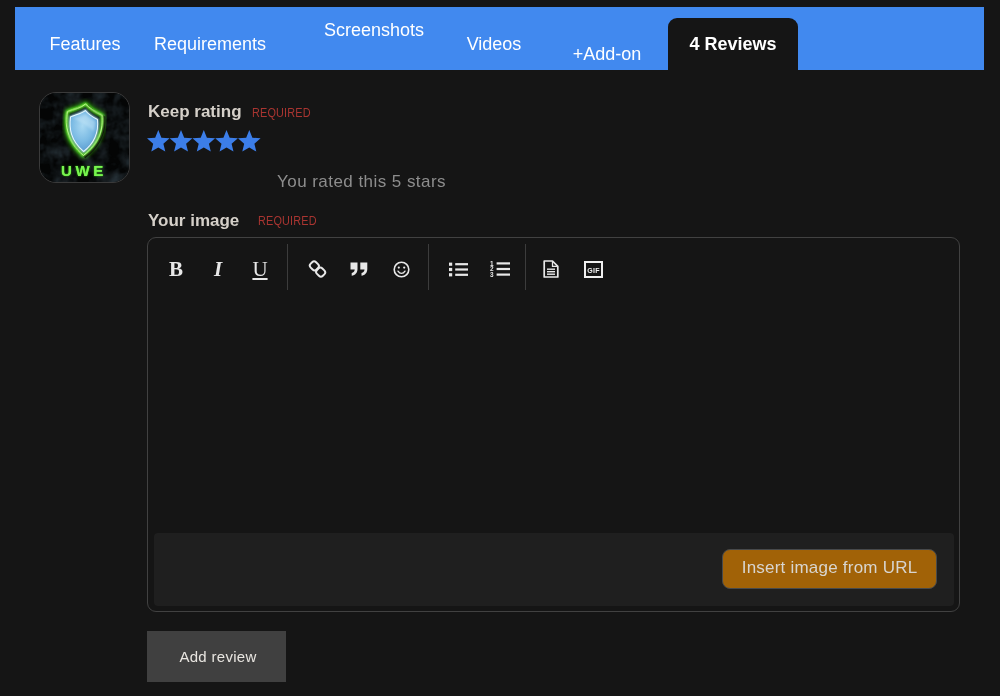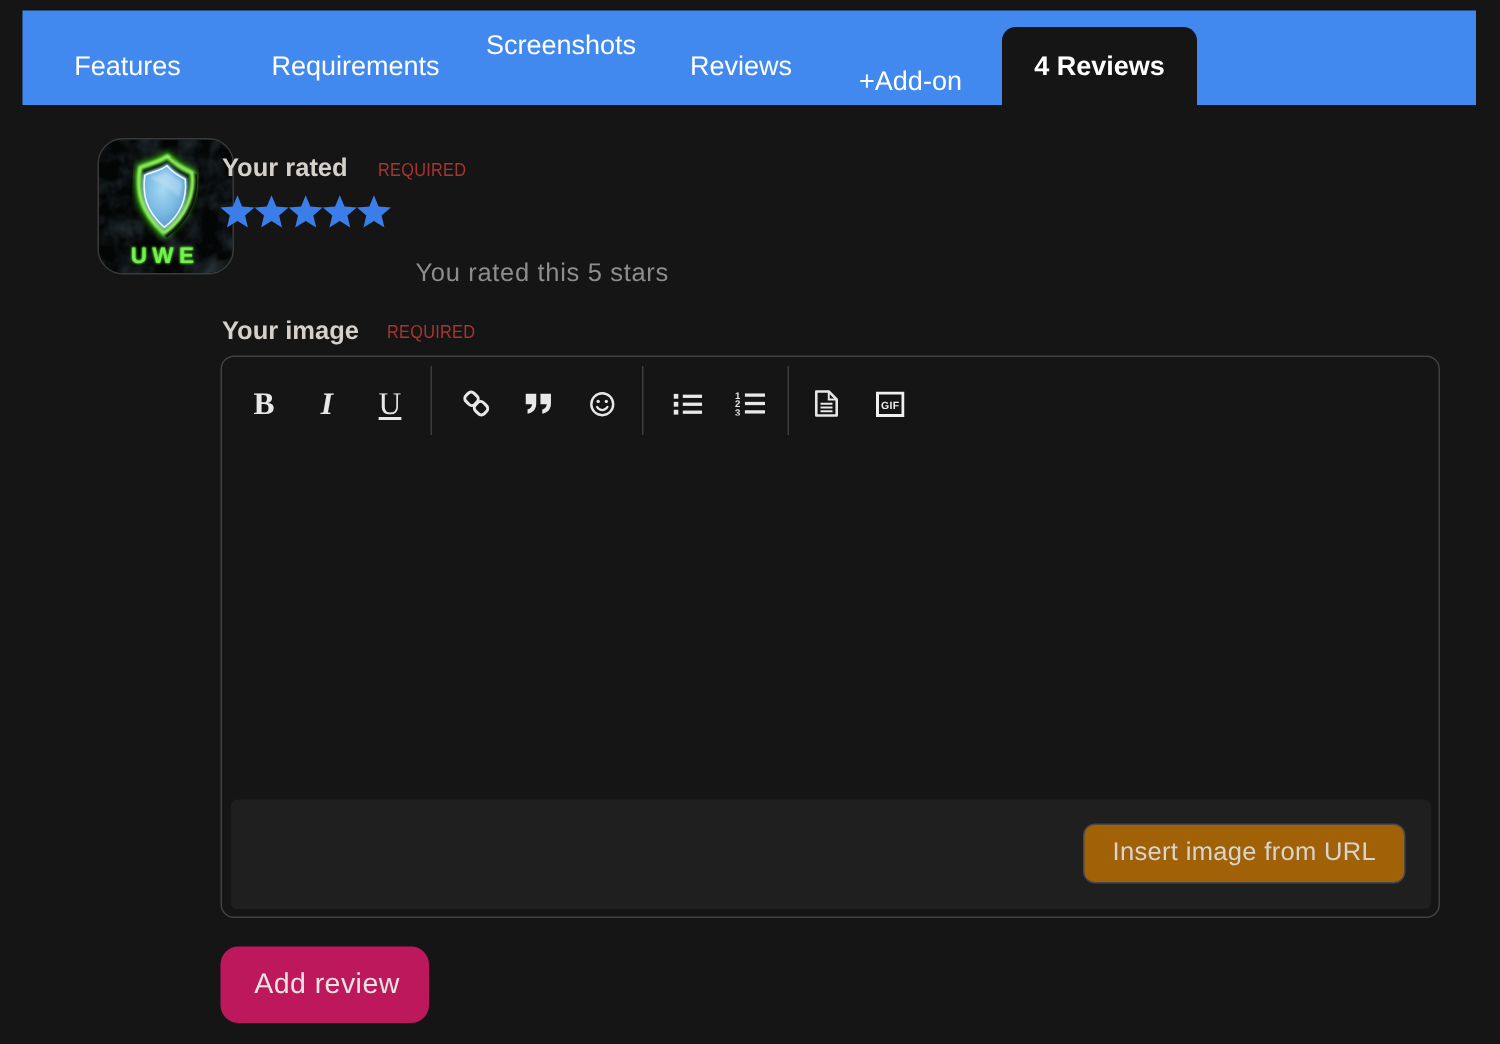--- a/index.html
+++ b/index.html
@@ -2,44 +2,44 @@
 <html><head>
 <meta charset="utf-8">
 <style>
 *{margin:0;padding:0;box-sizing:border-box;}
 html,body{width:1000px;height:696px;background:#151515;font-family:"Liberation Sans",sans-serif;overflow:hidden;}
 .abs{position:absolute;}
 #page{position:relative;width:1000px;height:656px;text-decoration:underline;}
 #nav{left:15px;top:7px;width:969px;height:63px;background:#4189ef;}
 .tab{color:#fff;font-size:18px;line-height:18px;white-space:nowrap;transform:translateX(-50%);}
 #activetab{left:668px;top:18px;width:130px;height:53px;background:#151515;border-radius:9px 9px 0 0;}
-#icon{left:39px;top:92px;width:91px;height:91px;border-radius:17px;overflow:hidden;border:1px solid #3a3a3a;margin-left:26px;}
+#icon{left:39px;top:92px;width:91px;height:91px;border-radius:17px;overflow:hidden;border:1px solid #3a3a3a;}
 .h1{font-size:17px;font-weight:bold;color:#d5d0c9;line-height:17px;}
 .req{font-size:12.5px;color:#a93531;letter-spacing:0.2px;line-height:12.5px;transform:scaleX(0.87);transform-origin:0 0;}
 .gray{font-size:17px;color:#8d8d8d;line-height:17px;}
 #editor{left:147px;top:237px;width:813px;height:375px;border:1px solid #414141;border-radius:9px;background:#151515;}
 .tbtn{width:42px;height:36px;display:flex;align-items:center;justify-content:center;color:#e8e8e8;}
 .tdiv{width:1px;height:46px;background:#3c3c3c;top:244px;}
 #placeholder{left:172px;top:316px;font-size:17px;color:#cfcfcf;line-height:20px;letter-spacing:0.38px;}
 #footstrip{left:154px;top:533px;width:800px;height:73px;background:#1f1f1f;border-radius:4px;}
 #insbtn{left:722px;top:549px;width:215px;height:40px;background:#a16207;border:1px solid #47494b;border-radius:8px;color:#d8d5d0;font-size:17px;letter-spacing:0.22px;display:flex;align-items:center;justify-content:center;padding-bottom:3px;}
-#addbtn{left:147px;top:631px;width:139px;height:51px;background:#be185d;border-radius:12px;color:#e8e5e0;font-size:19px;letter-spacing:0.3px;display:flex;align-items:center;justify-content:center;padding-left:3px;}
+#addbtn{left:147px;top:631px;width:139px;height:51px;background:#404040;border-radius:0;color:#e8e5e0;font-size:15px;letter-spacing:0.3px;display:flex;align-items:center;justify-content:center;padding-left:3px;}
 .serifB{font-family:"Liberation Serif",serif;font-size:21px;font-weight:bold;}
 .serifI{font-family:"Liberation Serif",serif;font-size:21px;font-style:italic;font-weight:bold;}
 .serifU{font-family:"Liberation Serif",serif;font-size:21px;text-decoration:underline;}
 </style>
 </head>
 <body>
 <div id="page">
   <div class="abs" id="nav"></div>
   <div class="abs" id="activetab"></div>
   <div class="abs tab" style="left:85px;top:35px;">Features</div>
-  <div class="abs tab" style="left:237px;top:35px;">Requirements</div>
+  <div class="abs tab" style="left:210px;top:35px;">Requirements</div>
   <div class="abs tab" style="left:374px;top:21px;">Screenshots</div>
-  <div class="abs tab" style="left:494px;top:35px;">Reviews</div>
+  <div class="abs tab" style="left:494px;top:35px;">Videos</div>
   <div class="abs tab" style="left:607px;top:45px;">+Add-on</div>
   <div class="abs tab" style="left:733px;top:35px;font-weight:bold;">4 Reviews</div>
 
   <div class="abs" id="icon">
   <svg width="89" height="89" viewBox="0 0 89 89">
     <defs>
       <radialGradient id="shld" cx="45%" cy="38%" r="68%">
         <stop offset="0%" stop-color="#a8d8f2"></stop>
         <stop offset="55%" stop-color="#7cbbe4"></stop>
         <stop offset="100%" stop-color="#5596cd"></stop>
@@ -70,21 +70,21 @@
       <path d="M33,25.5 C40,30 48,32 53.5,38 C55,33.5 55.5,29.5 55,27.5 C50.5,25.5 47,23.5 44.5,21 C41,24 36.5,25 33,25.5 Z" fill="#ddf3fd" opacity="0.35" filter="url(#blur12)"></path>
     </g>
     <g font-family="Liberation Sans,sans-serif" font-size="15px" font-weight="bold" letter-spacing="3.6" text-anchor="middle">
       <text x="44" y="82.6" fill="#3bd214" filter="url(#blur12)" opacity="0.75">UWE</text>
       <text x="44" y="82.6" fill="#5fe92e" filter="url(#blur07)">UWE</text>
       <text x="44" y="82.6" fill="#7df656" opacity="0.85">UWE</text>
     </g>
   </svg>
   </div>
 
-  <div class="abs h1" style="left:148px;top:103px;">Your rated</div>
+  <div class="abs h1" style="left:148px;top:103px;">Keep rating</div>
   <div class="abs req" style="left:252px;top:106.5px;">REQUIRED</div>
   <div class="abs" style="left:147px;top:129.5px;">
     <svg width="114" height="22" viewBox="0 0 114 22" fill="#3c7ee9">
       <path d="M11.3,0.1 L14.4,7.7 L22.6,8.3 L16.4,13.7 L18.3,21.6 L11.3,17.4 L4.3,21.6 L6.2,13.7 L-0.0,8.3 L8.2,7.7 Z"></path>
       <path d="M34.0,0.1 L37.2,7.7 L45.4,8.3 L39.1,13.7 L41.0,21.6 L34.0,17.4 L27.1,21.6 L29.0,13.7 L22.7,8.3 L30.9,7.7 Z"></path>
       <path d="M56.8,0.1 L59.9,7.7 L68.1,8.3 L61.9,13.7 L63.8,21.6 L56.8,17.4 L49.8,21.6 L51.7,13.7 L45.5,8.3 L53.7,7.7 Z"></path>
       <path d="M79.5,0.1 L82.7,7.7 L90.9,8.3 L84.6,13.7 L86.5,21.6 L79.5,17.4 L72.6,21.6 L74.5,13.7 L68.2,8.3 L76.4,7.7 Z"></path>
       <path d="M102.3,0.1 L105.4,7.7 L113.6,8.3 L107.4,13.7 L109.3,21.6 L102.3,17.4 L95.3,21.6 L97.2,13.7 L91.0,8.3 L99.2,7.7 Z"></path>
     </svg>
   </div>

